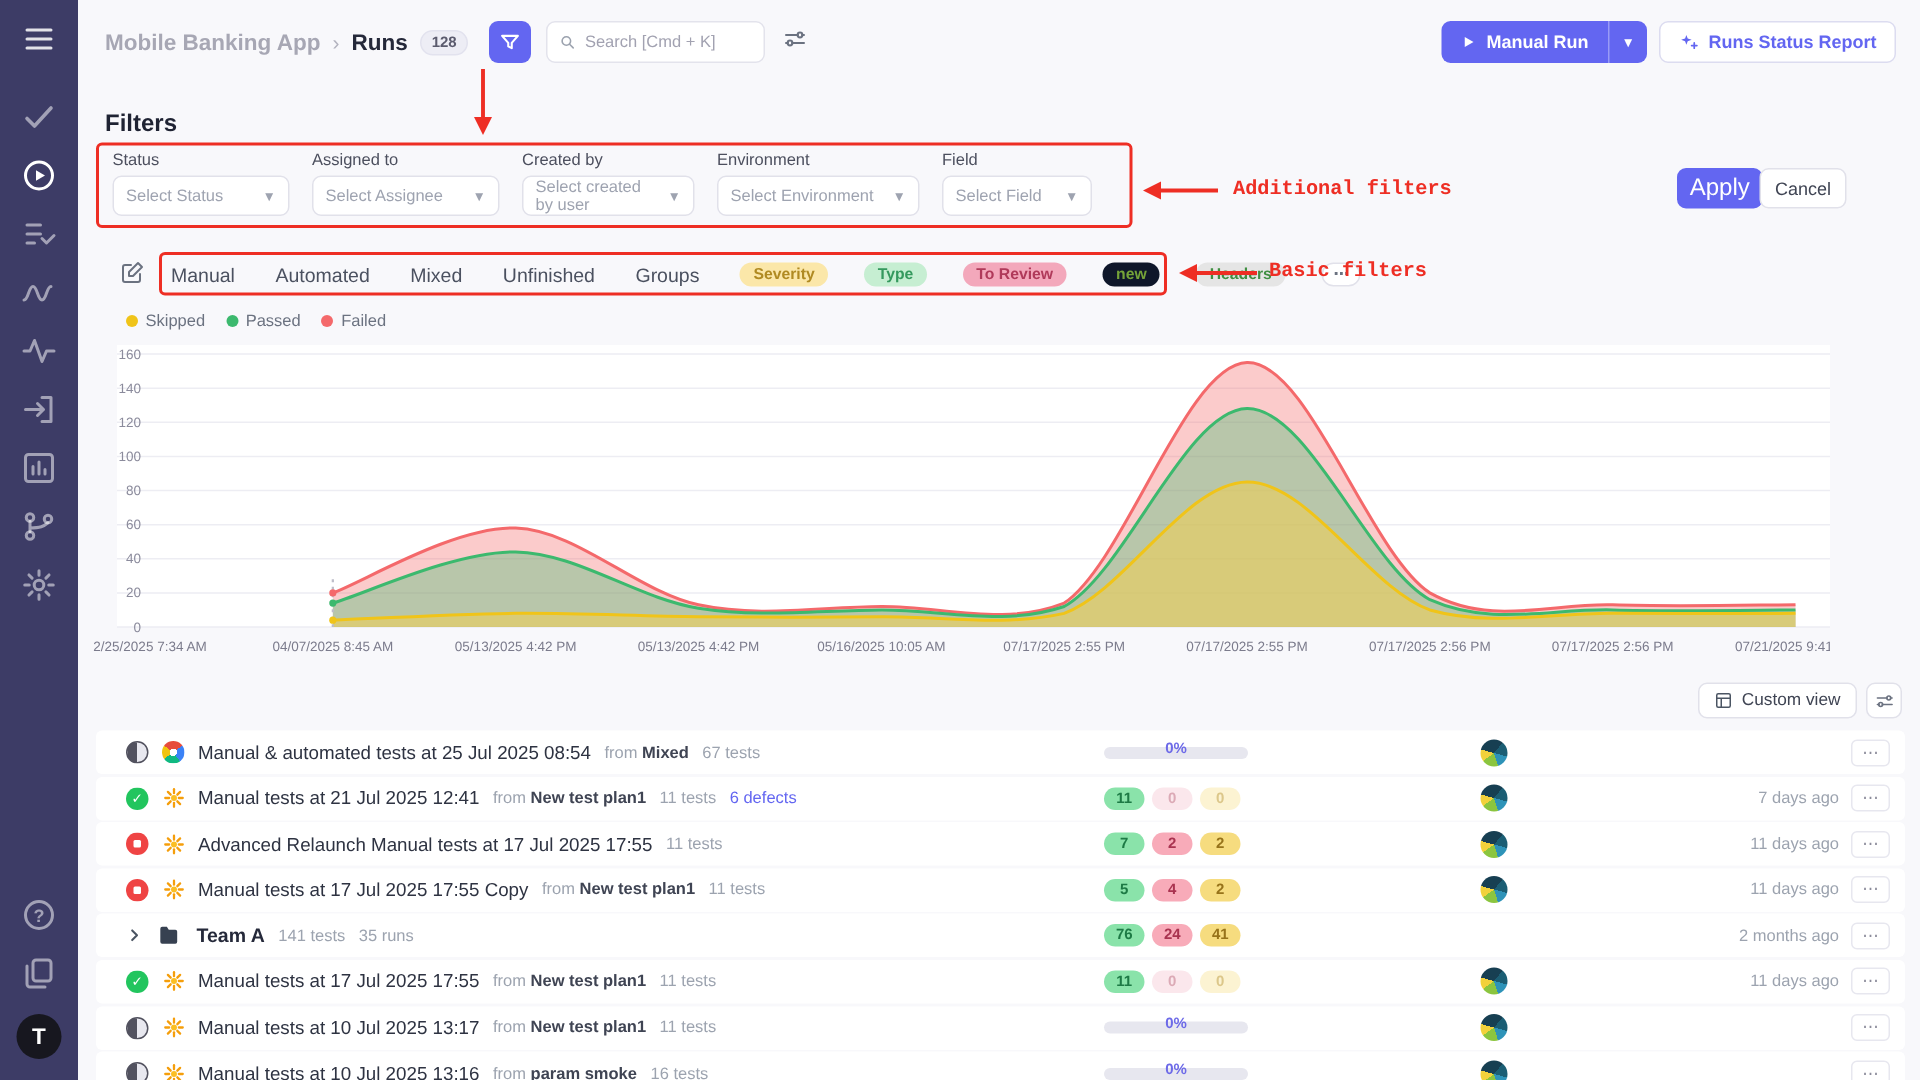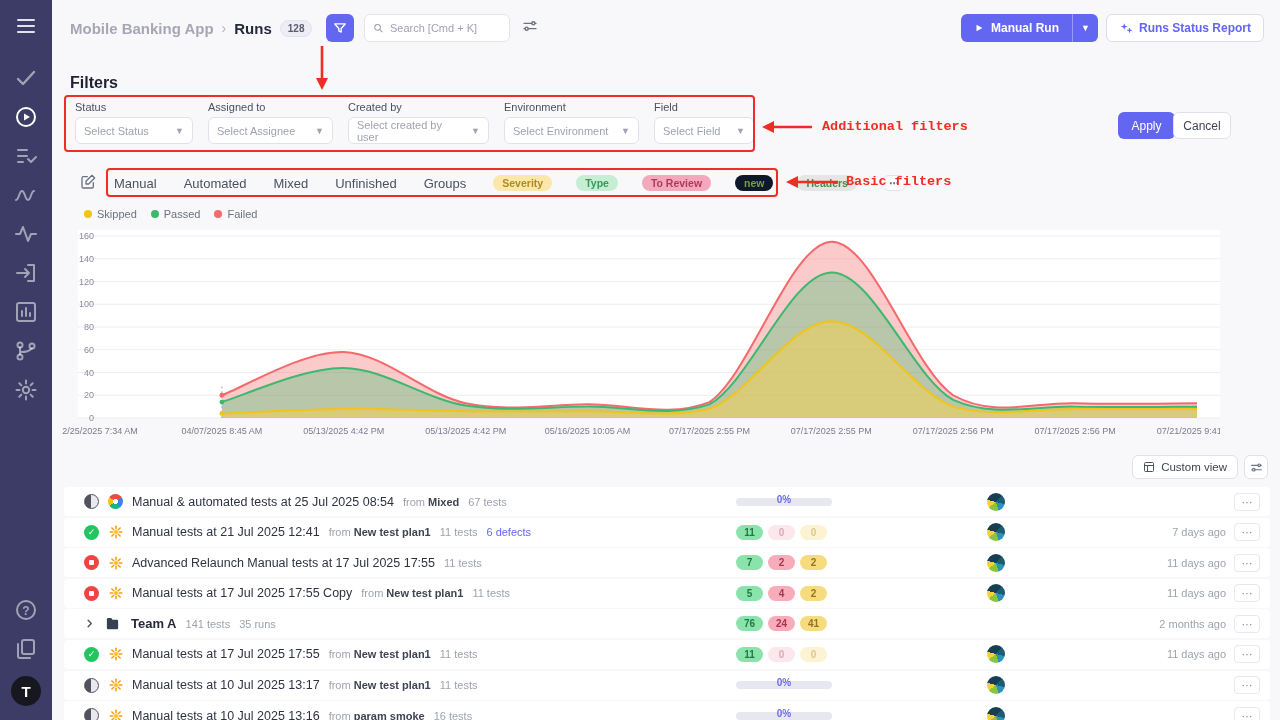--- a/index.html
+++ b/index.html
@@ -47,25 +47,25 @@
   .addl-box { position:absolute; left:64px; top:95px; width:691px; height:57px; border:2px solid #ee2e24;
     border-radius:4px; z-index:20; pointer-events:none; }
   .ffields { position:absolute; left:75px; top:101px; display:flex; gap:0; }
   .ffield { margin-right:15px; }
   .ffield .flabel { display:block; font-size:11px; color:#4c4f5e; margin-bottom:4px; }
   .fselect { height:27px; background:#fff; border:1px solid #e1e1ea; border-radius:6px; display:flex;
     align-items:center; justify-content:space-between; padding:0 8px; font-size:11px; color:#9ea3b0; cursor:pointer; }
   .fselect .car { color:#9ea3b0; font-size:9px; margin-left:8px; }
   .ffield:nth-child(1) .fselect { width:118px; }
   .ffield:nth-child(2) .fselect { width:125px; }
-  .ffield:nth-child(3) .fselect { width:141px; }
+  .ffield:nth-child(3) .fselect { width:115px; }
   .ffield:nth-child(4) .fselect { width:135px; }
   .ffield:nth-child(5) .fselect { width:100px; }
   .apply-btn { position:absolute; left:1118px; top:112px; width:57px; height:27px; background:#6366f1; color:#fff;
-    border:none; border-radius:6px; font-size:12px; cursor:pointer; font-family:inherit; }
+    border:none; border-radius:6px; font-size:16px; cursor:pointer; font-family:inherit; }
   .cancel-btn { position:absolute; left:1173px; top:112px; width:58px; height:27px; background:#fff; color:#3f4453;
     border:1px solid #e1e1ea; border-radius:6px; font-size:12px; cursor:pointer; font-family:inherit; }
 
   
   .compose { position:absolute; left:80px; top:174px; color:#6b7280; cursor:pointer; }
   .basic-box { position:absolute; left:106px; top:168px; width:672px; height:29px; border:2px solid #ee2e24;
     border-radius:4px; z-index:20; pointer-events:none; }
   .basic-row { position:absolute; left:114px; top:175px; display:flex; align-items:center; gap:0; }
   .btab { font-size:13px; color:#4b5160; margin-right:27px; cursor:pointer; }
   .btag { font-size:10.5px; font-weight:bold; border-radius:9px; padding:2px 9px; margin-right:24px; cursor:pointer; }

